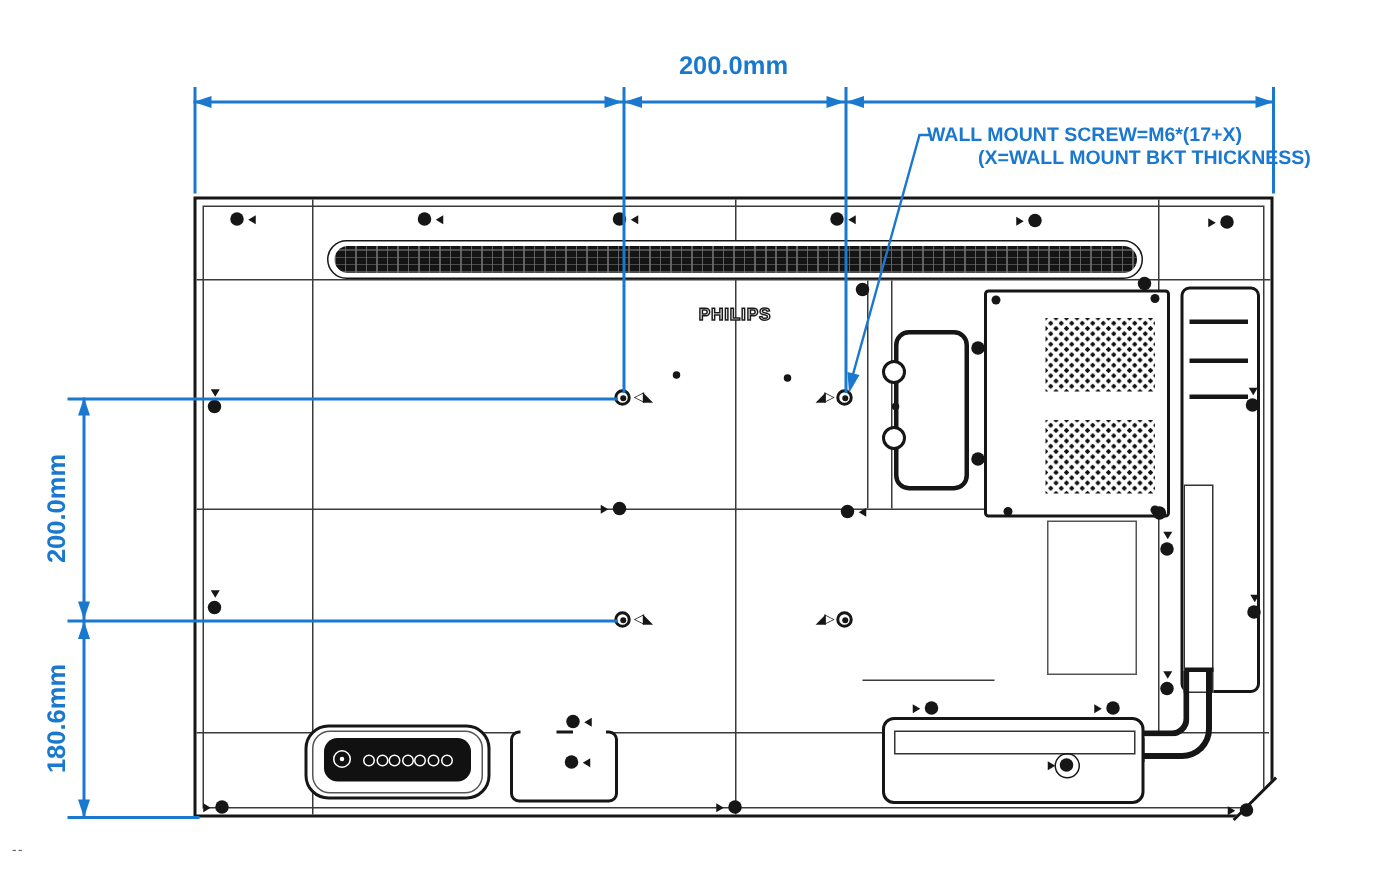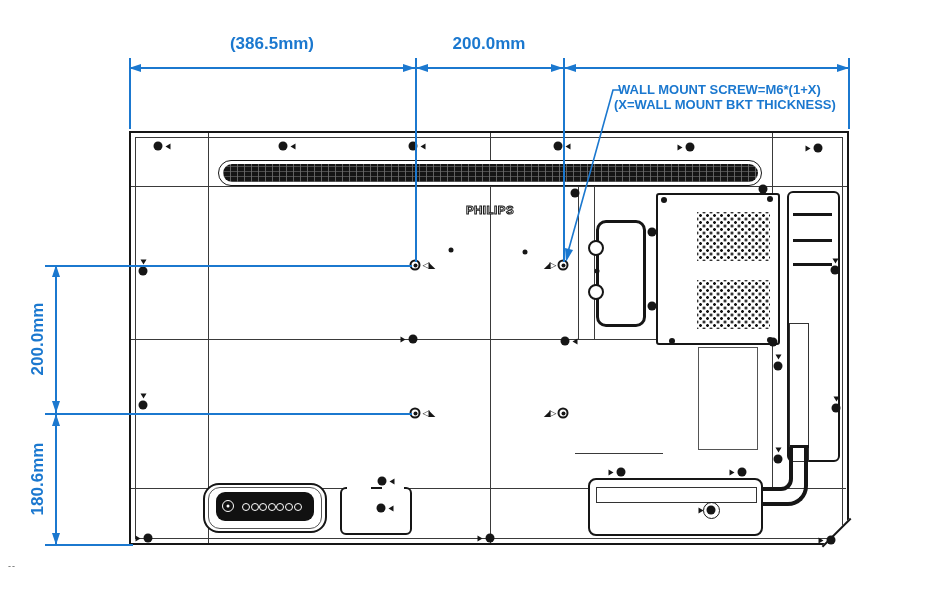--- a/index.html
+++ b/index.html
@@ -246,37 +246,36 @@
   <div class="bline" style="left:848px;top:58px;width:1.5px;height:71px;"></div>
 
   <div class="bline" style="left:129px;top:67px;width:720px;height:1.5px;"></div>
   <div class="barr l" style="left:129px;top:64px;"></div>
   <div class="barr r" style="left:403px;top:64px;"></div>
   <div class="barr l" style="left:416px;top:64px;"></div>
   <div class="barr r" style="left:551px;top:64px;"></div>
   <div class="barr l" style="left:564px;top:64px;"></div>
   <div class="barr r" style="left:837px;top:64px;"></div>
 
-  <div class="dimlabel" style="left:192px;top:34px;width:160px;">(386.5mm)</div>
   <div class="dimlabel" style="left:419px;top:34px;width:140px;">200.0mm</div>
 
   <div class="bline" style="left:45px;top:265px;width:367px;height:1.5px;"></div>
   <div class="bline" style="left:45px;top:413px;width:367px;height:1.5px;"></div>
   <div class="bline" style="left:45px;top:544px;width:88px;height:1.5px;"></div>
 
   <div class="bline" style="left:55px;top:265px;width:1.5px;height:280px;"></div>
   <div class="barr u" style="left:52px;top:265px;"></div>
   <div class="barr d" style="left:52px;top:401px;"></div>
   <div class="barr u" style="left:52px;top:414px;"></div>
   <div class="barr d" style="left:52px;top:533px;"></div>
 
   <div class="dimlabel rot" style="left:-12px;top:329px;width:100px;">200.0mm</div>
   <div class="dimlabel rot" style="left:-12px;top:469px;width:100px;">180.6mm</div>
 
-  <div class="callout" style="left:618px;top:82px;">WALL MOUNT SCREW=M6*(1+X)</div>
-  <div class="callout" style="left:614px;top:97px;">(X=WALL MOUNT BKT THICKNESS)</div>
+  <div class="callout" style="left:618px;top:82px;">WALL MOUNT SCREW=M6*(17+X)</div>
+  <div class="callout" style="left:652px;top:97px;">(X=WALL MOUNT BKT THICKNESS)</div>
   <svg width="925" height="595" style="position:absolute;left:0;top:0;pointer-events:none;">
     <path d="M621 90 L613 90 L568 252" stroke="#1b78cf" stroke-width="1.6" fill="none"></path>
     <polygon points="566,262 573,250 565,248" fill="#1b78cf"></polygon>
   </svg>
 
   <div class="abs stray">--</div>
 </div>
 
 </body></html>

